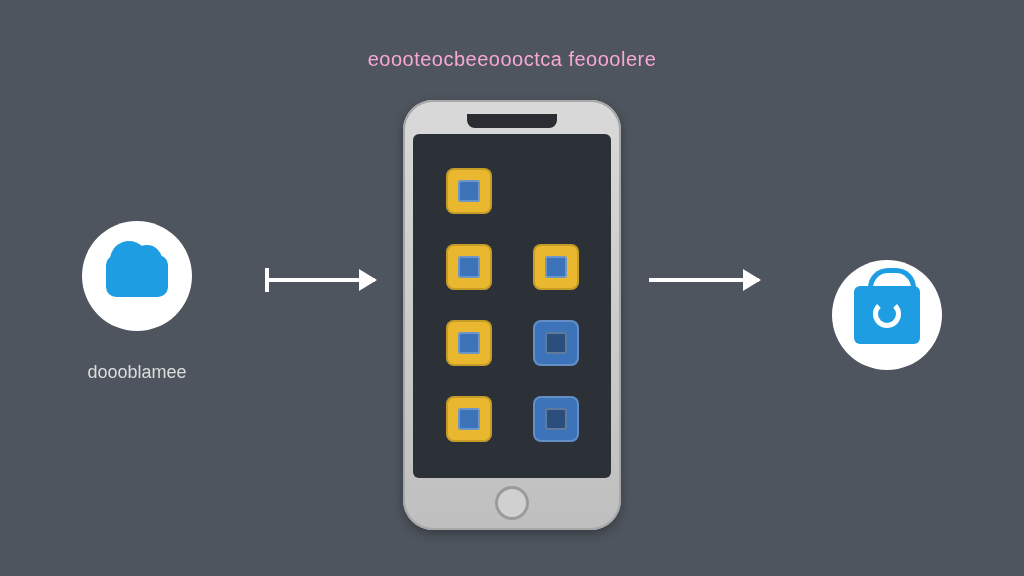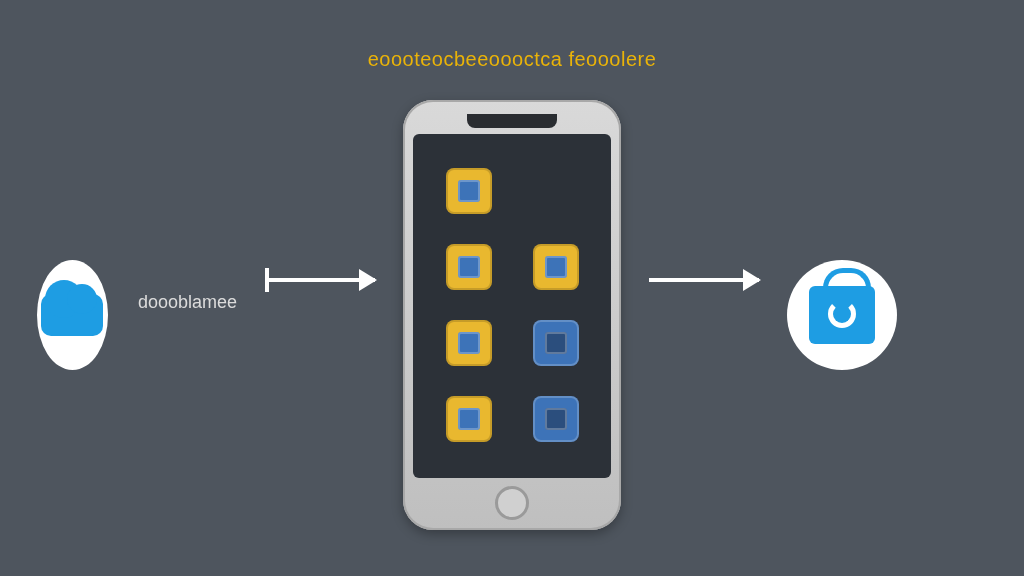--- a/index.html
+++ b/index.html
@@ -12,36 +12,36 @@
     overflow: hidden;
   }
   .title {
     position: absolute;
     top: 48px;
     left: 0;
     width: 100%;
     text-align: center;
     font-size: 20px;
     letter-spacing: 0.5px;
-    color: #eab308;
+    color: #f9a8d4;
   }
   .stage {
     position: absolute;
     top: 100px;
     left: 0;
     width: 100%;
     height: 430px;
     display: flex;
     align-items: center;
     justify-content: center;
     gap: 28px;
   }
   .node {
     display: flex;
-    flex-direction: row;
+    flex-direction: column;
     align-items: center;
     gap: 30px;
     width: 200px;
   }
   .node .circle {
     width: 110px;
     height: 110px;
     border-radius: 50%;
     background: #ffffff;
     display: flex;

